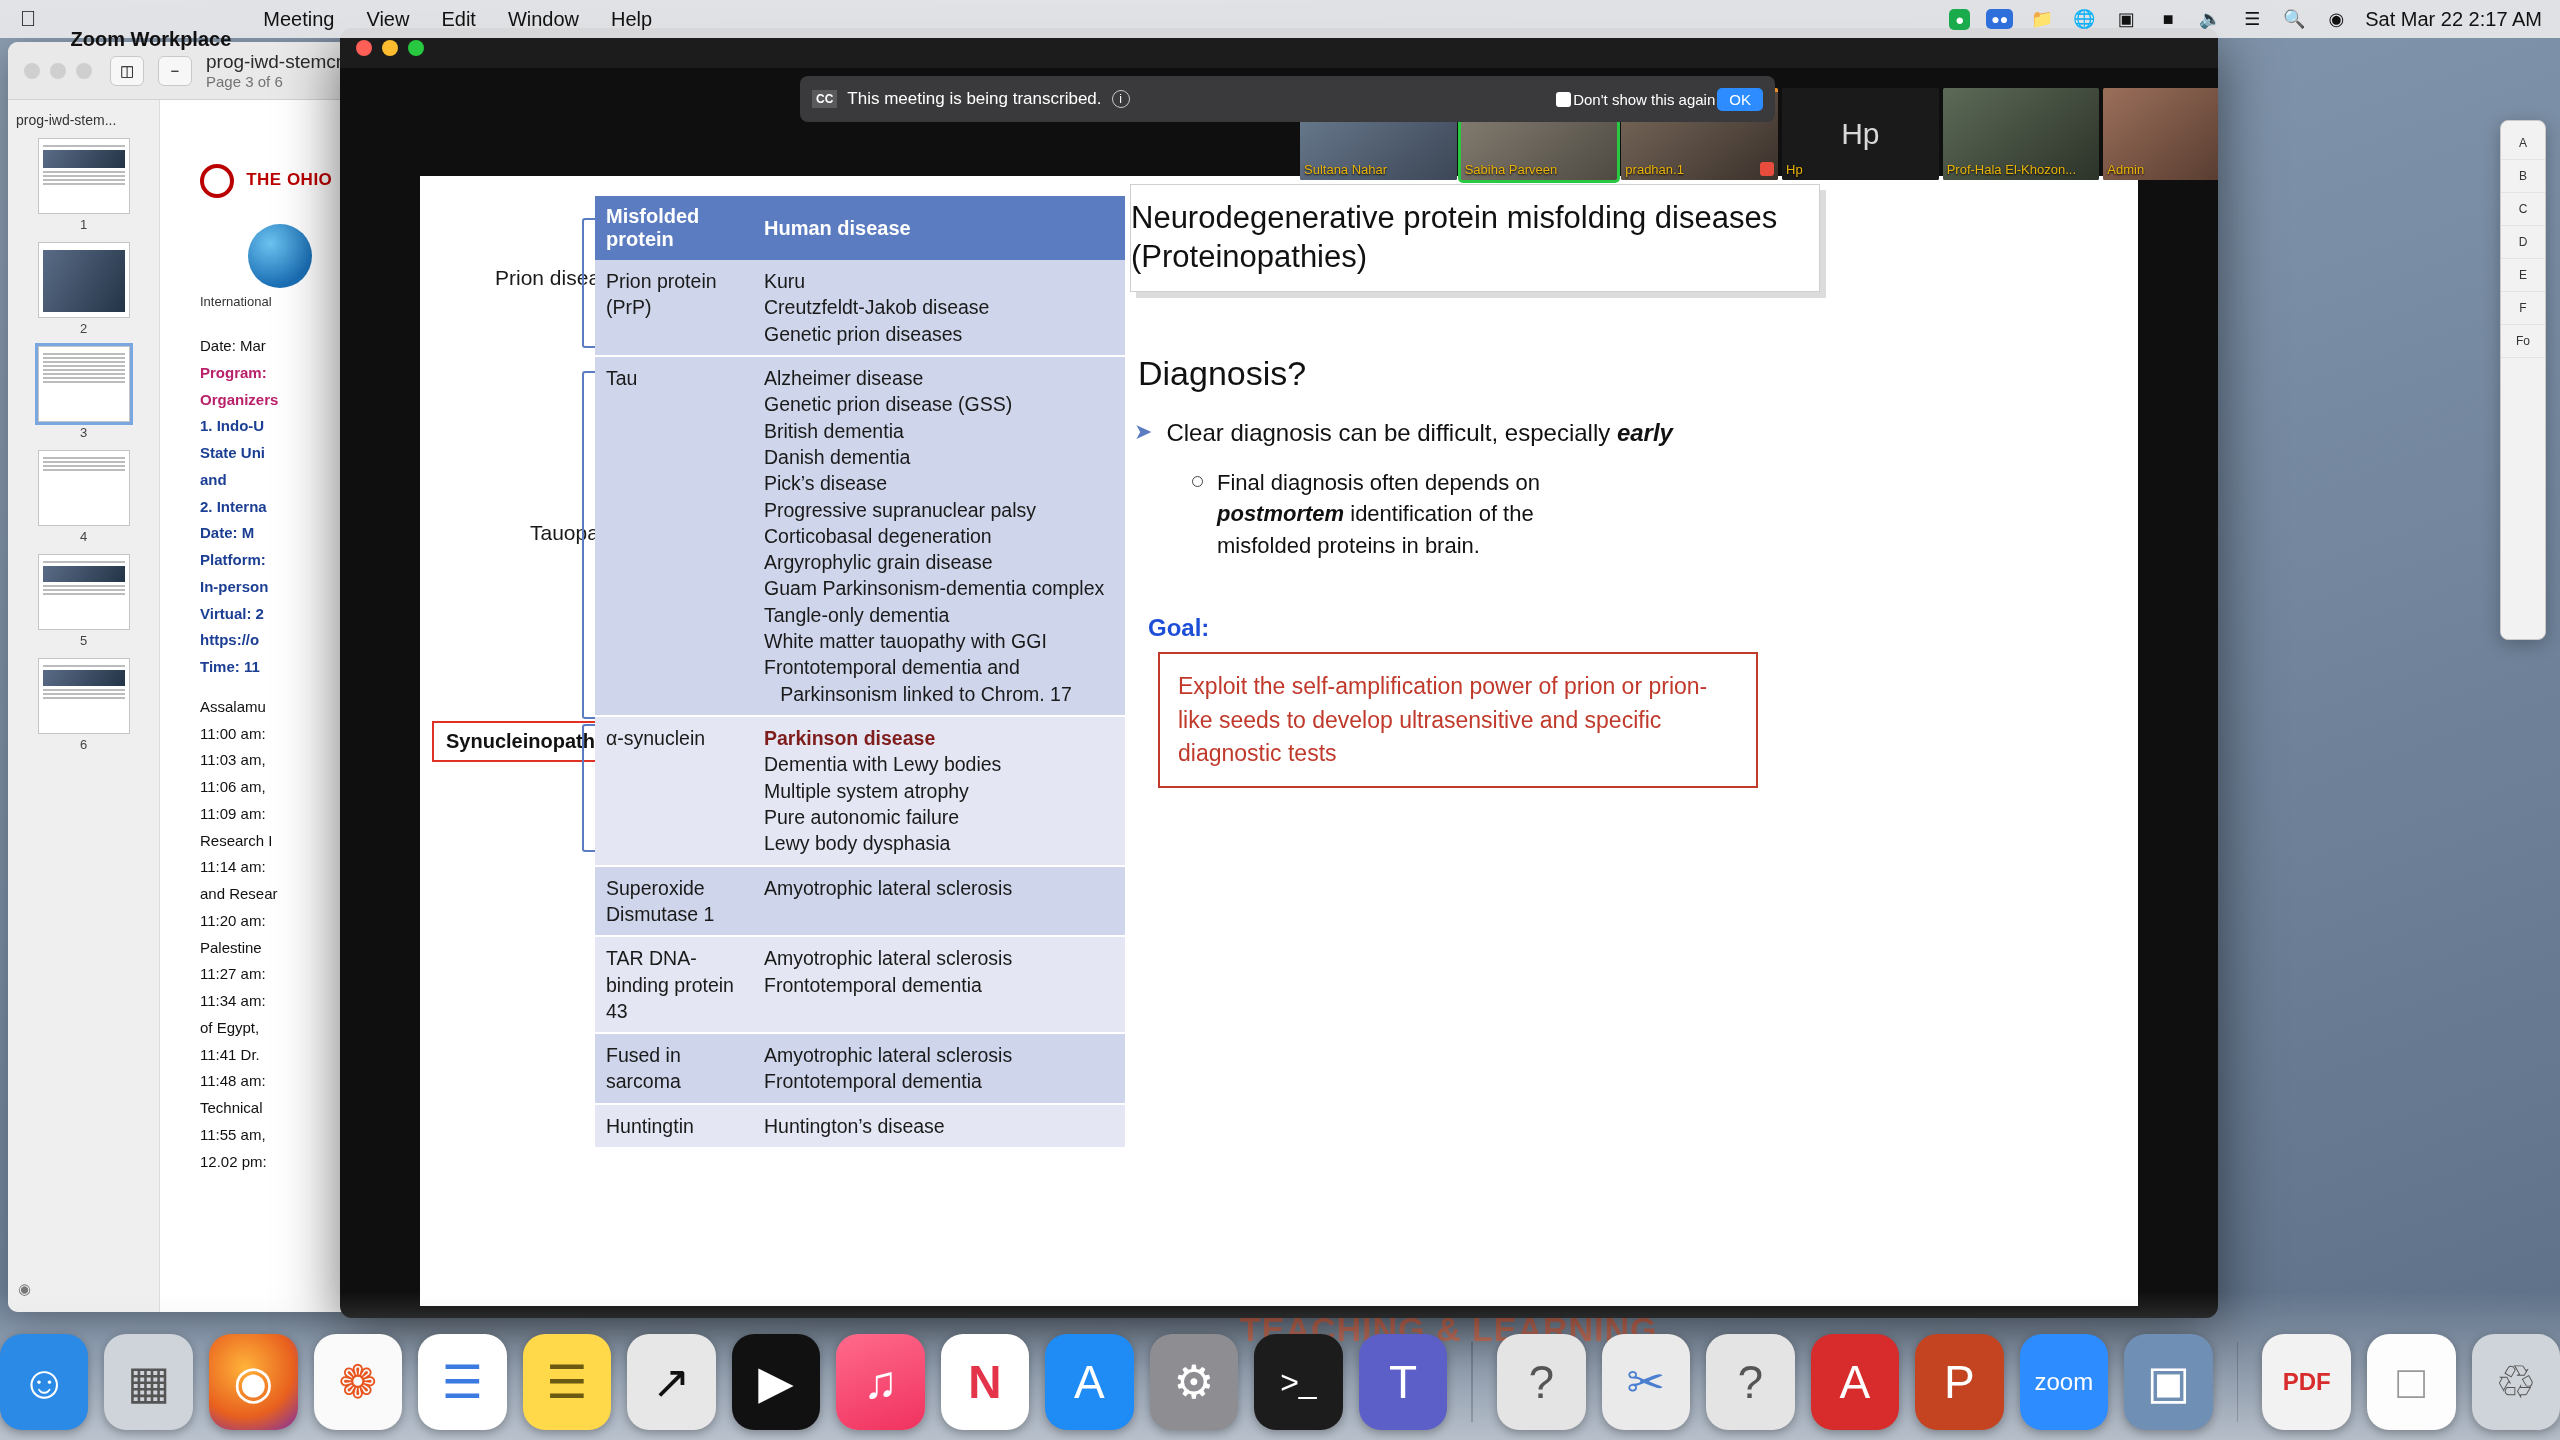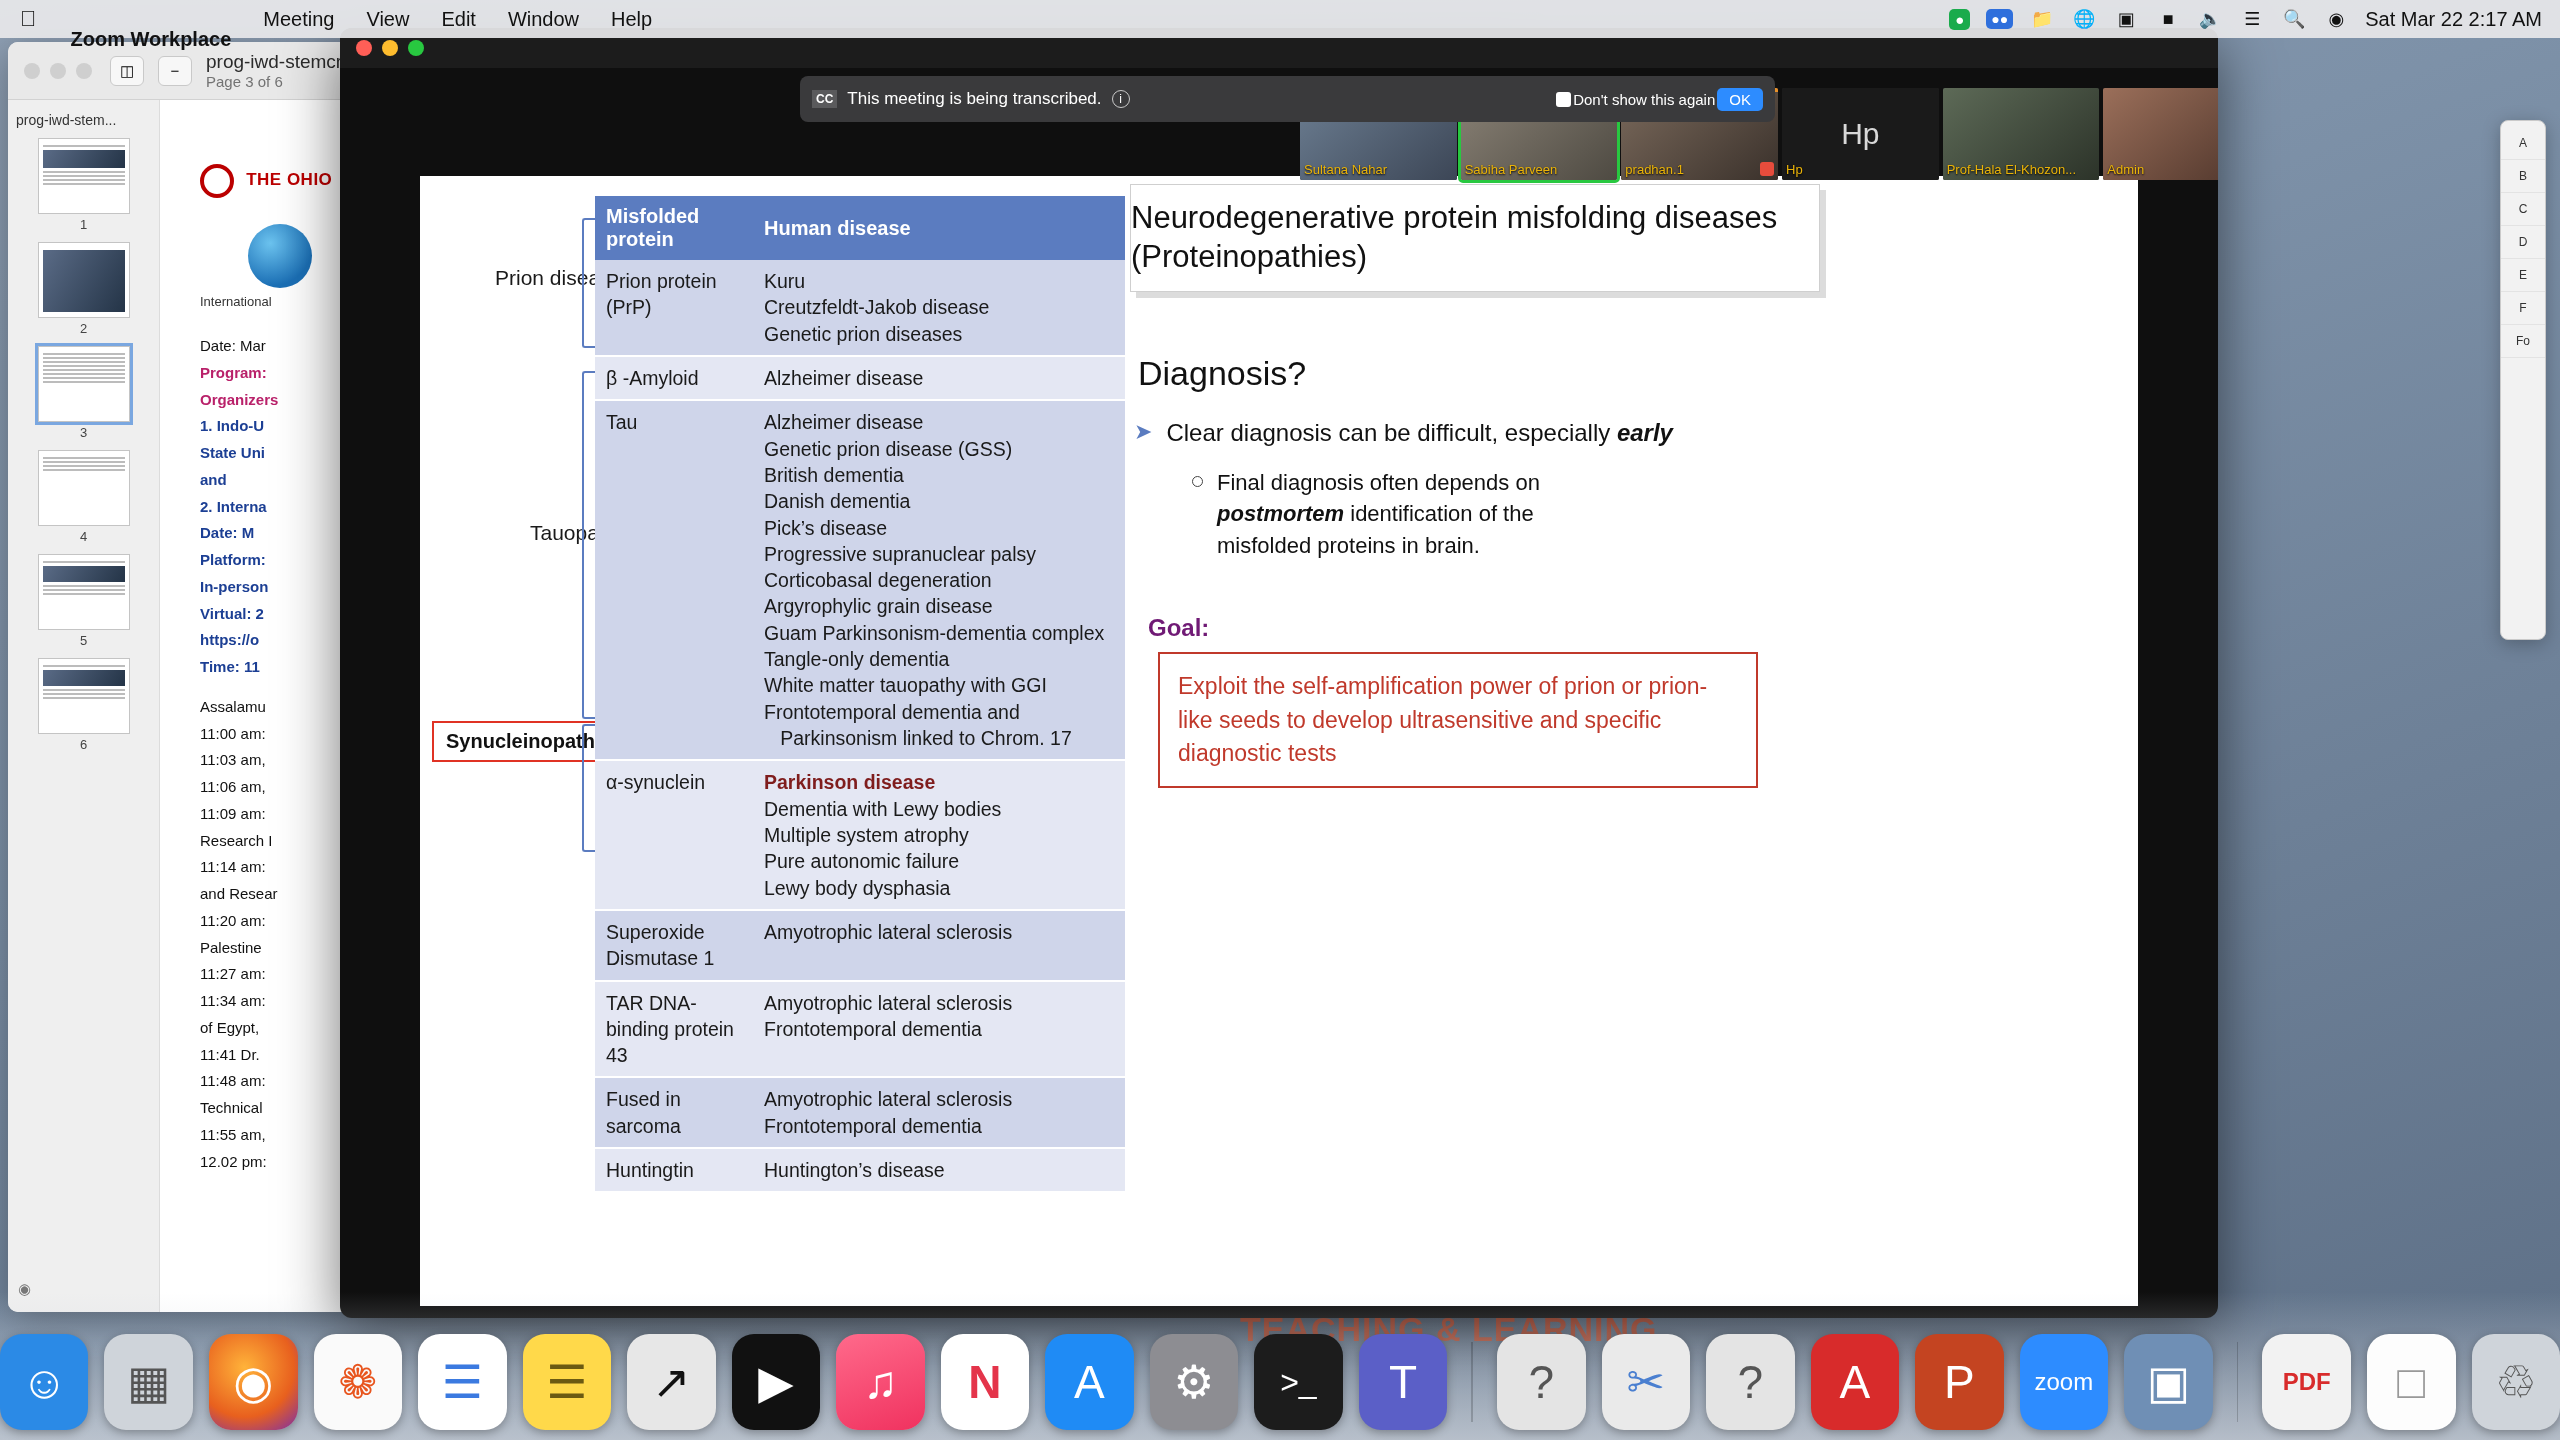--- a/index.html
+++ b/index.html
@@ -129,21 +129,21 @@
   #syn-box { position:absolute; border: 2px solid #e03224; padding: 7px 12px; font-weight:bold; font-size:20px; color:#111; background:#fff; }
 
   
   #slide-right { position:absolute; left: 710px; top: 8px; width: 690px; color:#111; }
   .title-box { border:1px solid #cfcfcf; box-shadow: 6px 6px 0 #dcdcdc; padding: 14px 0; font-size: 31px; line-height: 1.25; }
   .diag-h { font-size: 34px; margin: 62px 0 26px 8px; }
   .bullet1 { display:flex; gap:14px; font-size: 24px; margin-left: 4px; }
   .arrow { color:#5b7cc0; font-size:22px; }
   .bullet2 { display:flex; gap:14px; font-size: 22px; margin: 20px 0 0 62px; line-height:1.45; }
   .circ { width:11px; height:11px; border:1.5px solid #444; border-radius:50%; margin-top:9px; flex:none; }
-  .goal { color:#701a75; font-weight:bold; font-size: 24px; margin: 52px 0 10px 18px; }
+  .goal { color:#1d4ed8; font-weight:bold; font-size: 24px; margin: 52px 0 10px 18px; }
   .goalbox { border:2px solid #c0392b; padding: 16px 18px; margin-left: 28px; width: 600px; color:#c0392b; font-size: 23px; line-height:1.45; }
 
   
   #teaching { position:absolute; left: 1240px; top: 1310px; font-size: 34px; color:#c94e2e; font-weight:bold; letter-spacing:1px; z-index:150;}
 
   
   #dock {
     position:absolute; left: 0; bottom: 0; width: 2560px; height: 148px;
     display:flex; align-items:flex-end; justify-content:center; gap: 16px;
     padding-bottom: 10px; z-index: 400;
@@ -376,26 +376,20 @@
         </thead>
         <tbody>
           <tr class="rowA">
             <td class="tdnarrow">Prion protein (PrP)</td>
             <td>
               <div>Kuru</div>
               <div>Creutzfeldt-Jakob disease</div>
               <div>Genetic prion diseases</div>
             </td>
           </tr>
-          <tr class="rowB">
-            <td class="tdnarrow">β -Amyloid</td>
-            <td>
-              <div>Alzheimer disease</div>
-            </td>
-          </tr>
           <tr class="rowA">
             <td class="tdnarrow">Tau</td>
             <td>
               <div>Alzheimer disease</div>
               <div>Genetic prion disease (GSS)</div>
               <div>British dementia</div>
               <div>Danish dementia</div>
               <div>Pick’s disease</div>
               <div>Progressive supranuclear palsy</div>
               <div>Corticobasal degeneration</div>

